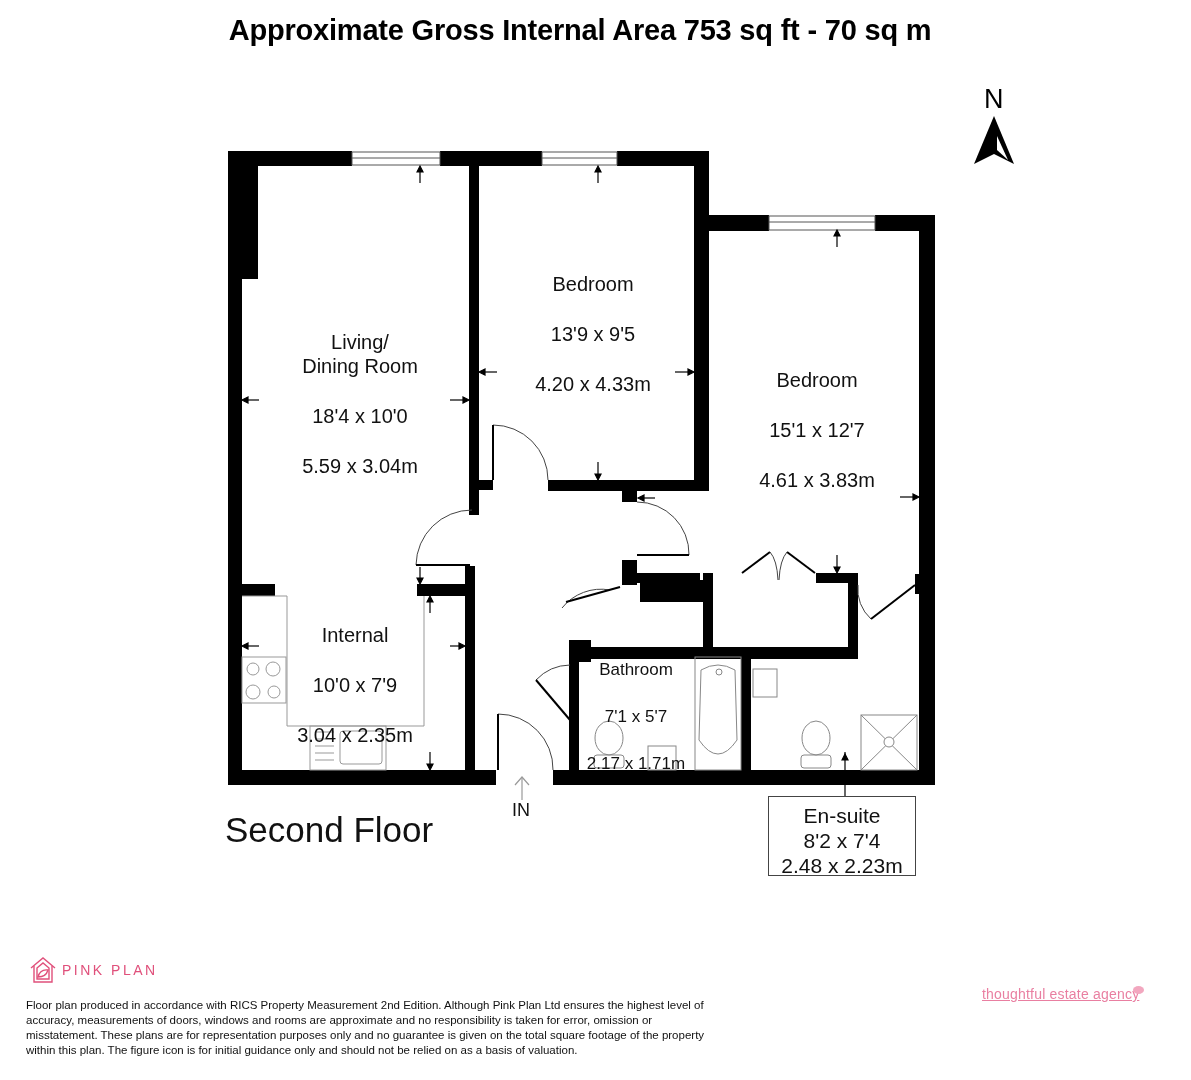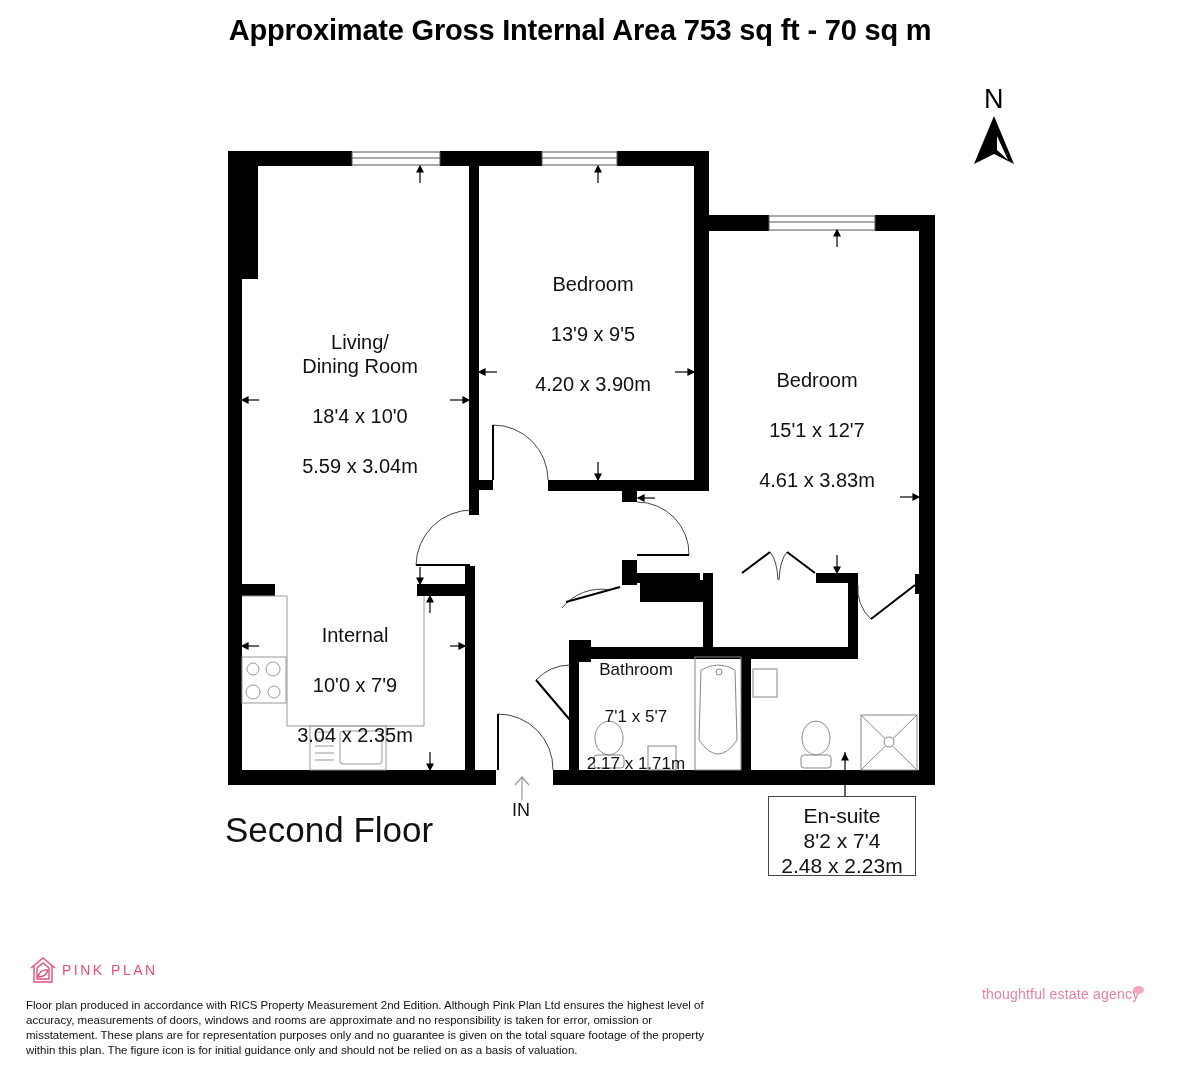--- a/index.html
+++ b/index.html
@@ -14,21 +14,21 @@
   .small { font-size: 17px; line-height: 21px; }
   .ensuite-box { position: absolute; left: 768px; top: 796px; width: 148px; height: 80px; border: 1.5px solid #444; text-align: center; font-size: 21px; line-height: 25px; box-sizing: border-box; padding-top: 6px; }
   .floor-name { position: absolute; left: 225px; top: 810px; font-size: 35px; color: #111; }
   .in-label { position: absolute; left: 512px; top: 800px; font-size: 18px; color: #111; }
   .pink-brand { position: absolute; left: 28px; top: 955px; display: flex; align-items: center; gap: 4px; }
   .pink-brand .txt { color: #e0507b; font-size: 14px; letter-spacing: 2.5px; }
   .disclaimer { position: absolute; left: 26px; top: 998px; width: 700px; font-size: 11.5px; line-height: 15px; color: #111; }
   .butlers { position: absolute; left: 982px; top: 978px; width: 180px; }
   .butlers .logo { font-size: 47px; font-weight: bold; color: #545658; letter-spacing: -1px; line-height: 48px; position: relative; }
   .butlers .dot { position: absolute; left: 151px; top: 8px; width: 11px; height: 8px; border-radius: 50%; background: #f2a7bf; }
-  .butlers .tag { font-size: 14px; color: #e97fa1; margin-top: 8px; letter-spacing: 0.2px; }
+  .butlers .tag { font-size: 14px; color: #e97fa1; margin-top: 8px; letter-spacing: 0.2px; text-decoration: underline; }
 </style>
 </head>
 <body>
 
 <div class="title">Approximate Gross Internal Area 753 sq ft - 70 sq m</div>
 
 <div class="compass">
   <span class="n">N</span>
   <svg width="56" height="86" style="position:absolute;left:0;top:0">
     <polygon points="26,32 6,80 26,70" fill="#000"></polygon>
@@ -191,21 +191,21 @@
 <div class="room-label" style="left:270px;top:330px;width:180px;">
   <span class="name">Living/</span>
   <span class="name">Dining Room</span>
   <span class="dim">18'4 x 10'0</span>
   <span class="dim">5.59 x 3.04m</span>
 </div>
 
 <div class="room-label" style="left:503px;top:272px;width:180px;">
   <span class="name">Bedroom</span>
   <span class="dim">13'9 x 9'5</span>
-  <span class="dim">4.20 x 3.90m</span>
+  <span class="dim">4.20 x 4.33m</span>
 </div>
 
 <div class="room-label" style="left:727px;top:368px;width:180px;">
   <span class="name">Bedroom</span>
   <span class="dim">15'1 x 12'7</span>
   <span class="dim">4.61 x 3.83m</span>
 </div>
 
 <div class="room-label" style="left:265px;top:623px;width:180px;">
   <span class="name">Internal</span>

